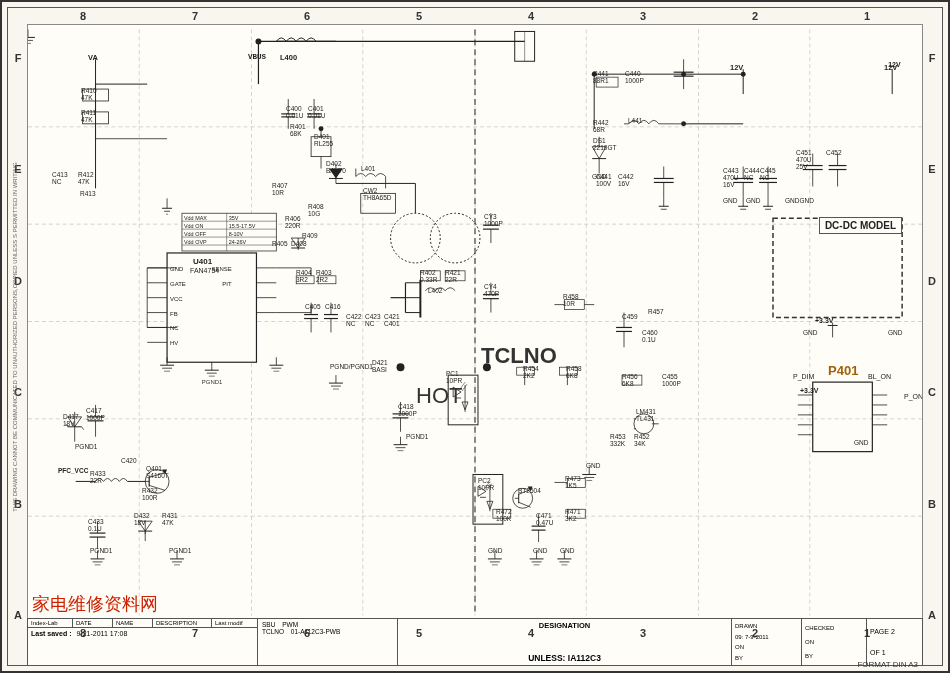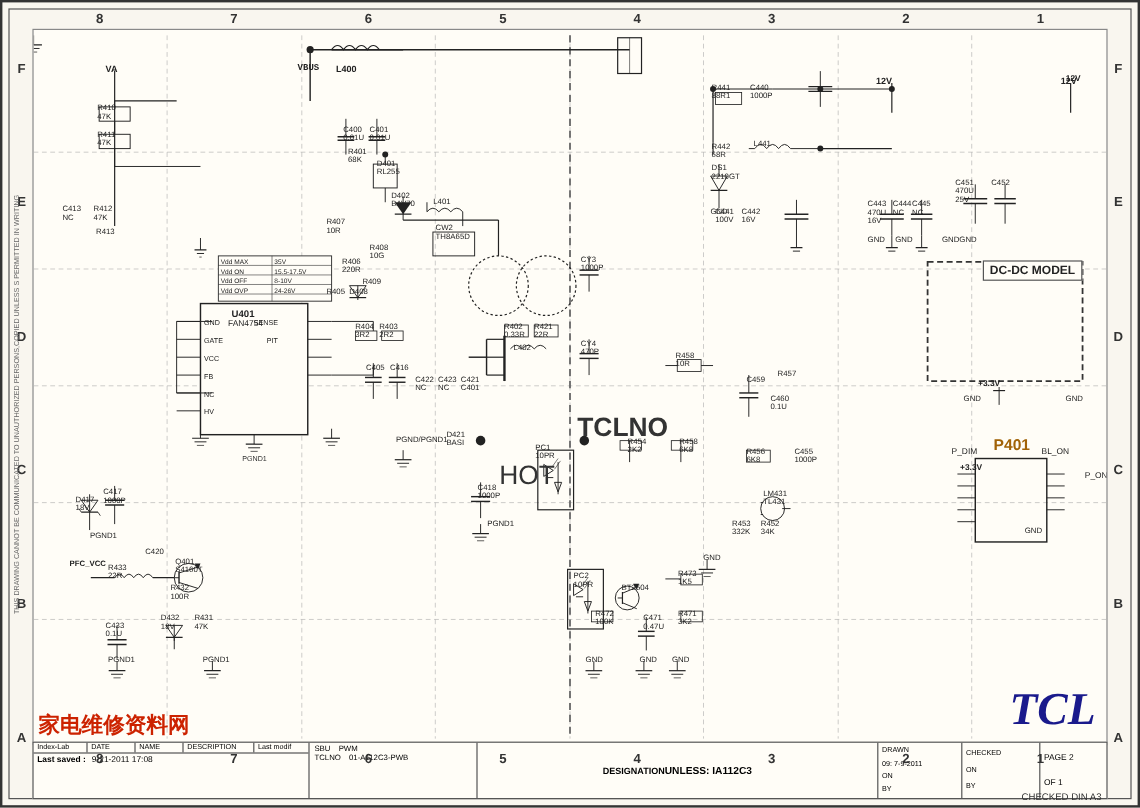--- a/index.html
+++ b/index.html
@@ -148,21 +148,21 @@
       width: 500px;
       text-align: center;
     }
 
     
     .chinese-text {
       position: absolute;
       bottom: 55px;
       left: 30px;
       font-size: 18px;
-      font-weight: bold;
+      font-weight: normal;
       color: #cc2200;
       font-family: 'SimHei', sans-serif;
     }
 
     .website-text {
       position: absolute;
       bottom: 35px;
       left: 30px;
       font-size: 14px;
       font-weight: bold;
@@ -703,21 +703,20 @@
 
     <div class="label" style="position:absolute; left:765px; top:348px; font-size:7px; color:#222;">P_DIM</div>
     <div class="label" style="position:absolute; left:840px; top:348px; font-size:7px; color:#222;">BL_ON</div>
     <div class="label" style="position:absolute; left:876px; top:368px; font-size:7px; color:#222;">P_ON</div>
 
     <div class="label" style="position:absolute; left:826px; top:414px; font-size:6.5px;">GND</div>
     <div class="label" style="position:absolute; left:775px; top:304px; font-size:6.5px;">GND</div>
     <div class="label" style="position:absolute; left:860px; top:304px; font-size:6.5px;">GND</div>
   </div>
 
-  <div class="bottom-tcl-logo" style="position:absolute; right:35px; bottom:58px; font-size:38px; font-weight:bold; font-style:italic; color:#1a1a8c; font-family:'Times New Roman', serif;">TCL</div>
 
   <div class="chinese-text">家电维修资料网</div>
   <div class="website-text">www.520101.com</div>
 
   <div style="position:absolute; bottom:5px; left:25px; right:25px; height:48px; border:1px solid #555; background:#fffdf7; display:flex; font-family:Arial,sans-serif;">
 
     <div style="flex: 0 0 230px; border-right:1px solid #555; display:flex; flex-direction:column;">
       <div style="display:flex; border-bottom:1px solid #555; font-size:6px;">
         <div style="border-right:1px solid #555; padding:1px 3px; flex:0 0 45px;">Index-Lab</div>
         <div style="border-right:1px solid #555; padding:1px 3px; flex:0 0 40px;">DATE</div>
@@ -735,21 +734,21 @@
       <div>
         <span>SBU</span>
         <span style="margin-left:5px;">PWM</span>
       </div>
       <div>
         <span>TCLNO</span>
         <span style="margin-left:5px;">01-A112C3-PWB</span>
       </div>
     </div>
 
-    <div style="flex:1; border-right:1px solid #555; padding:2px 4px; display:flex; flex-direction:row; align-items:center; justify-content:center;">
+    <div style="flex:1; border-right:1px solid #555; padding:2px 4px; display:flex; flex-direction:column; align-items:center; justify-content:space-between;">
       <div style="font-size:7.5px; font-weight:bold;">DESIGNATION</div>
       <div style="font-size:8.5px; font-weight:bold;">UNLESS: IA112C3</div>
     </div>
 
     <div style="flex: 0 0 70px; border-right:1px solid #555; padding:2px 3px; font-size:6px; display:flex; flex-direction:column; justify-content:space-around;">
       <div>DRAWN</div>
       <div>09: 7-9-2011</div>
       <div>ON</div>
       <div>BY</div>
     </div>
@@ -774,19 +773,19 @@
     <span>8</span>
     <span>7</span>
     <span>6</span>
     <span>5</span>
     <span>4</span>
     <span>3</span>
     <span>2</span>
     <span>1</span>
   </div>
 
-  <div style="position:absolute; bottom:2px; right:30px; font-size:8px; color:#333;">CHECKED DIN A3</div>
+  <div style="position:absolute; bottom:2px; right:30px; font-size:8px; color:#333;">FORMAT DIN A3</div>
 
   <div style="position:absolute; left:3px; top:50%; transform: translateY(-50%) rotate(-90deg); transform-origin: center center; font-size:6px; color:#666; white-space:nowrap; width:600px; text-align:center; margin-left:-290px;">
     <span>THIS DRAWING CANNOT BE COMMUNICATED TO UNAUTHORIZED PERSONS,COPIED UNLESS S PERMITTED IN WRITING</span>
   </div>
 
 </div>
 
 </body></html>

